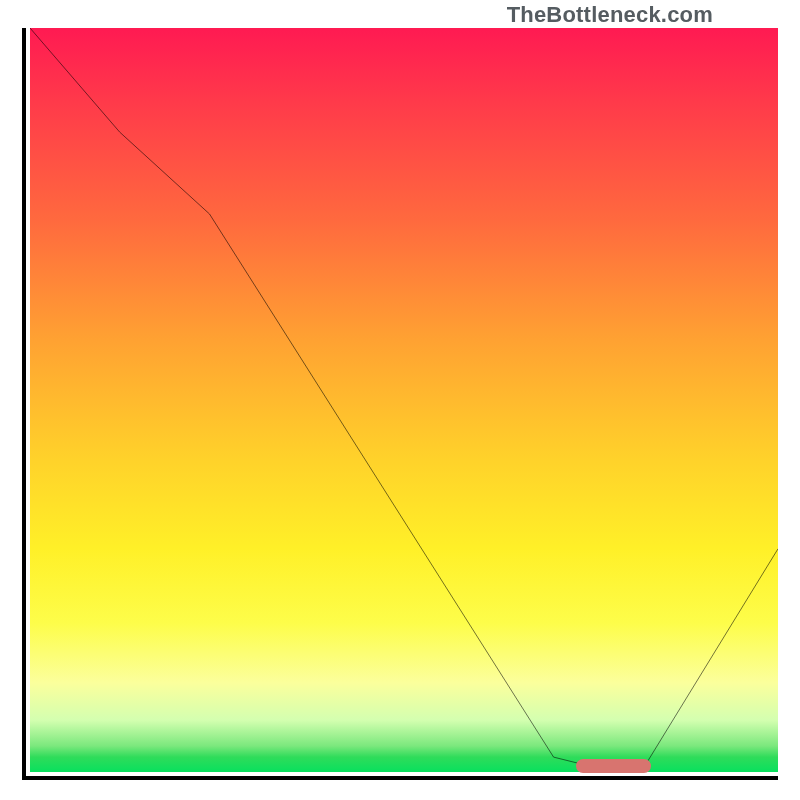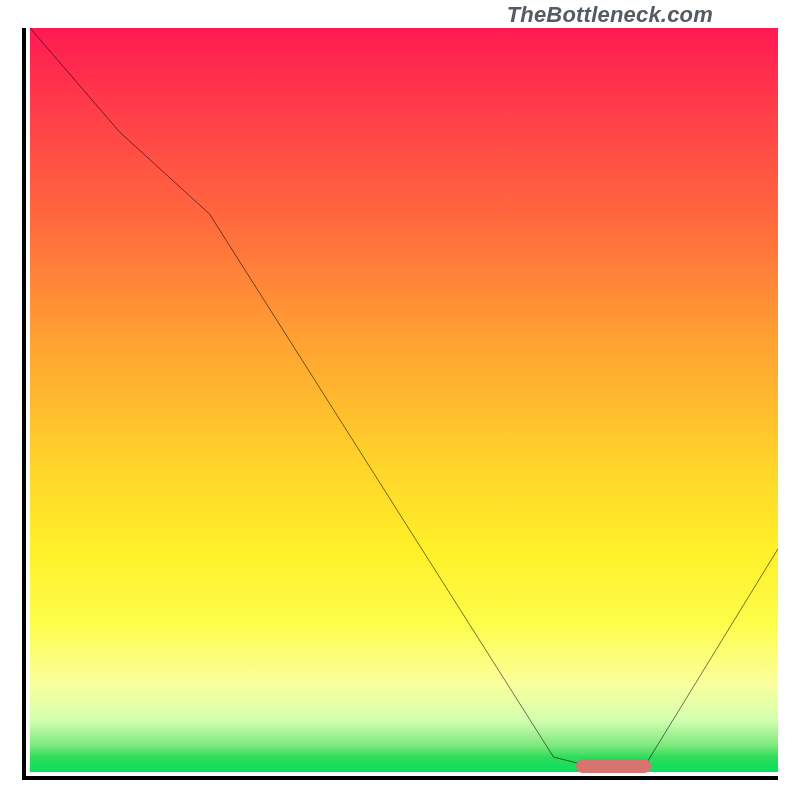--- a/index.html
+++ b/index.html
@@ -8,21 +8,20 @@
     width: 800px;
     height: 800px;
     background: #ffffff;
     overflow: hidden;
     font-family: Arial, Helvetica, sans-serif;
   }
   .stage {
     position: relative;
     width: 723px;
     height: 800px;
-    font-style: italic;
   }
   .watermark {
     position: absolute;
     top: 2px;
     right: 10px;
     font-size: 22px;
     font-weight: 600;
     color: #555c61;
     letter-spacing: 0.2px;
   }

